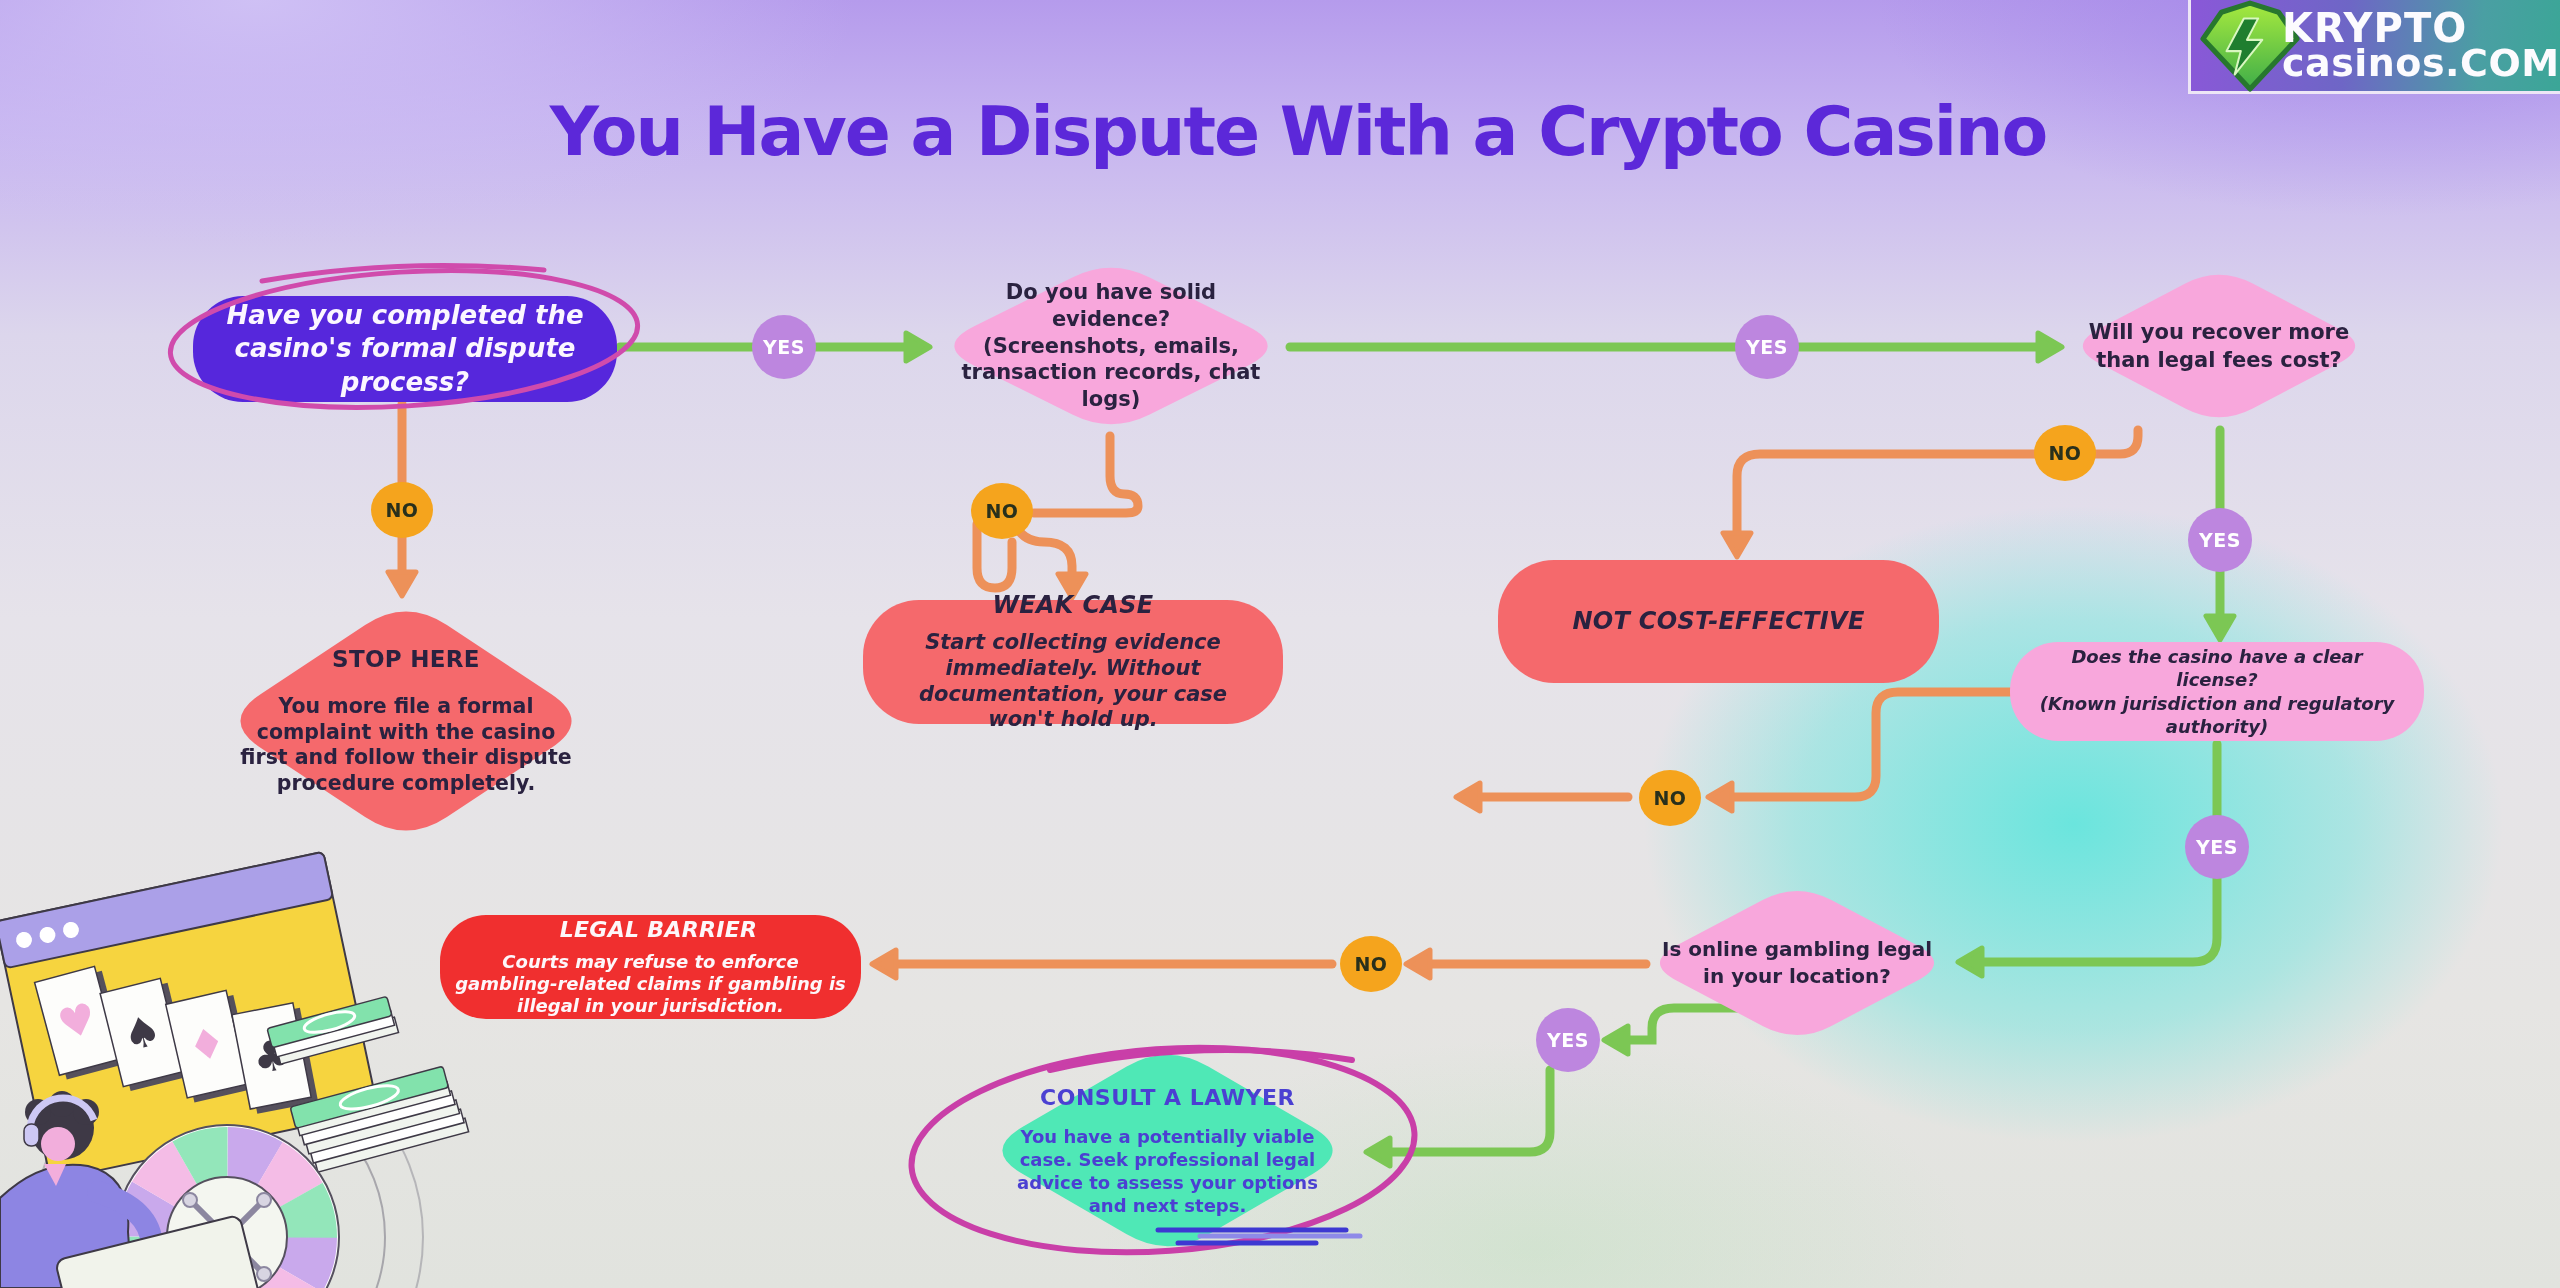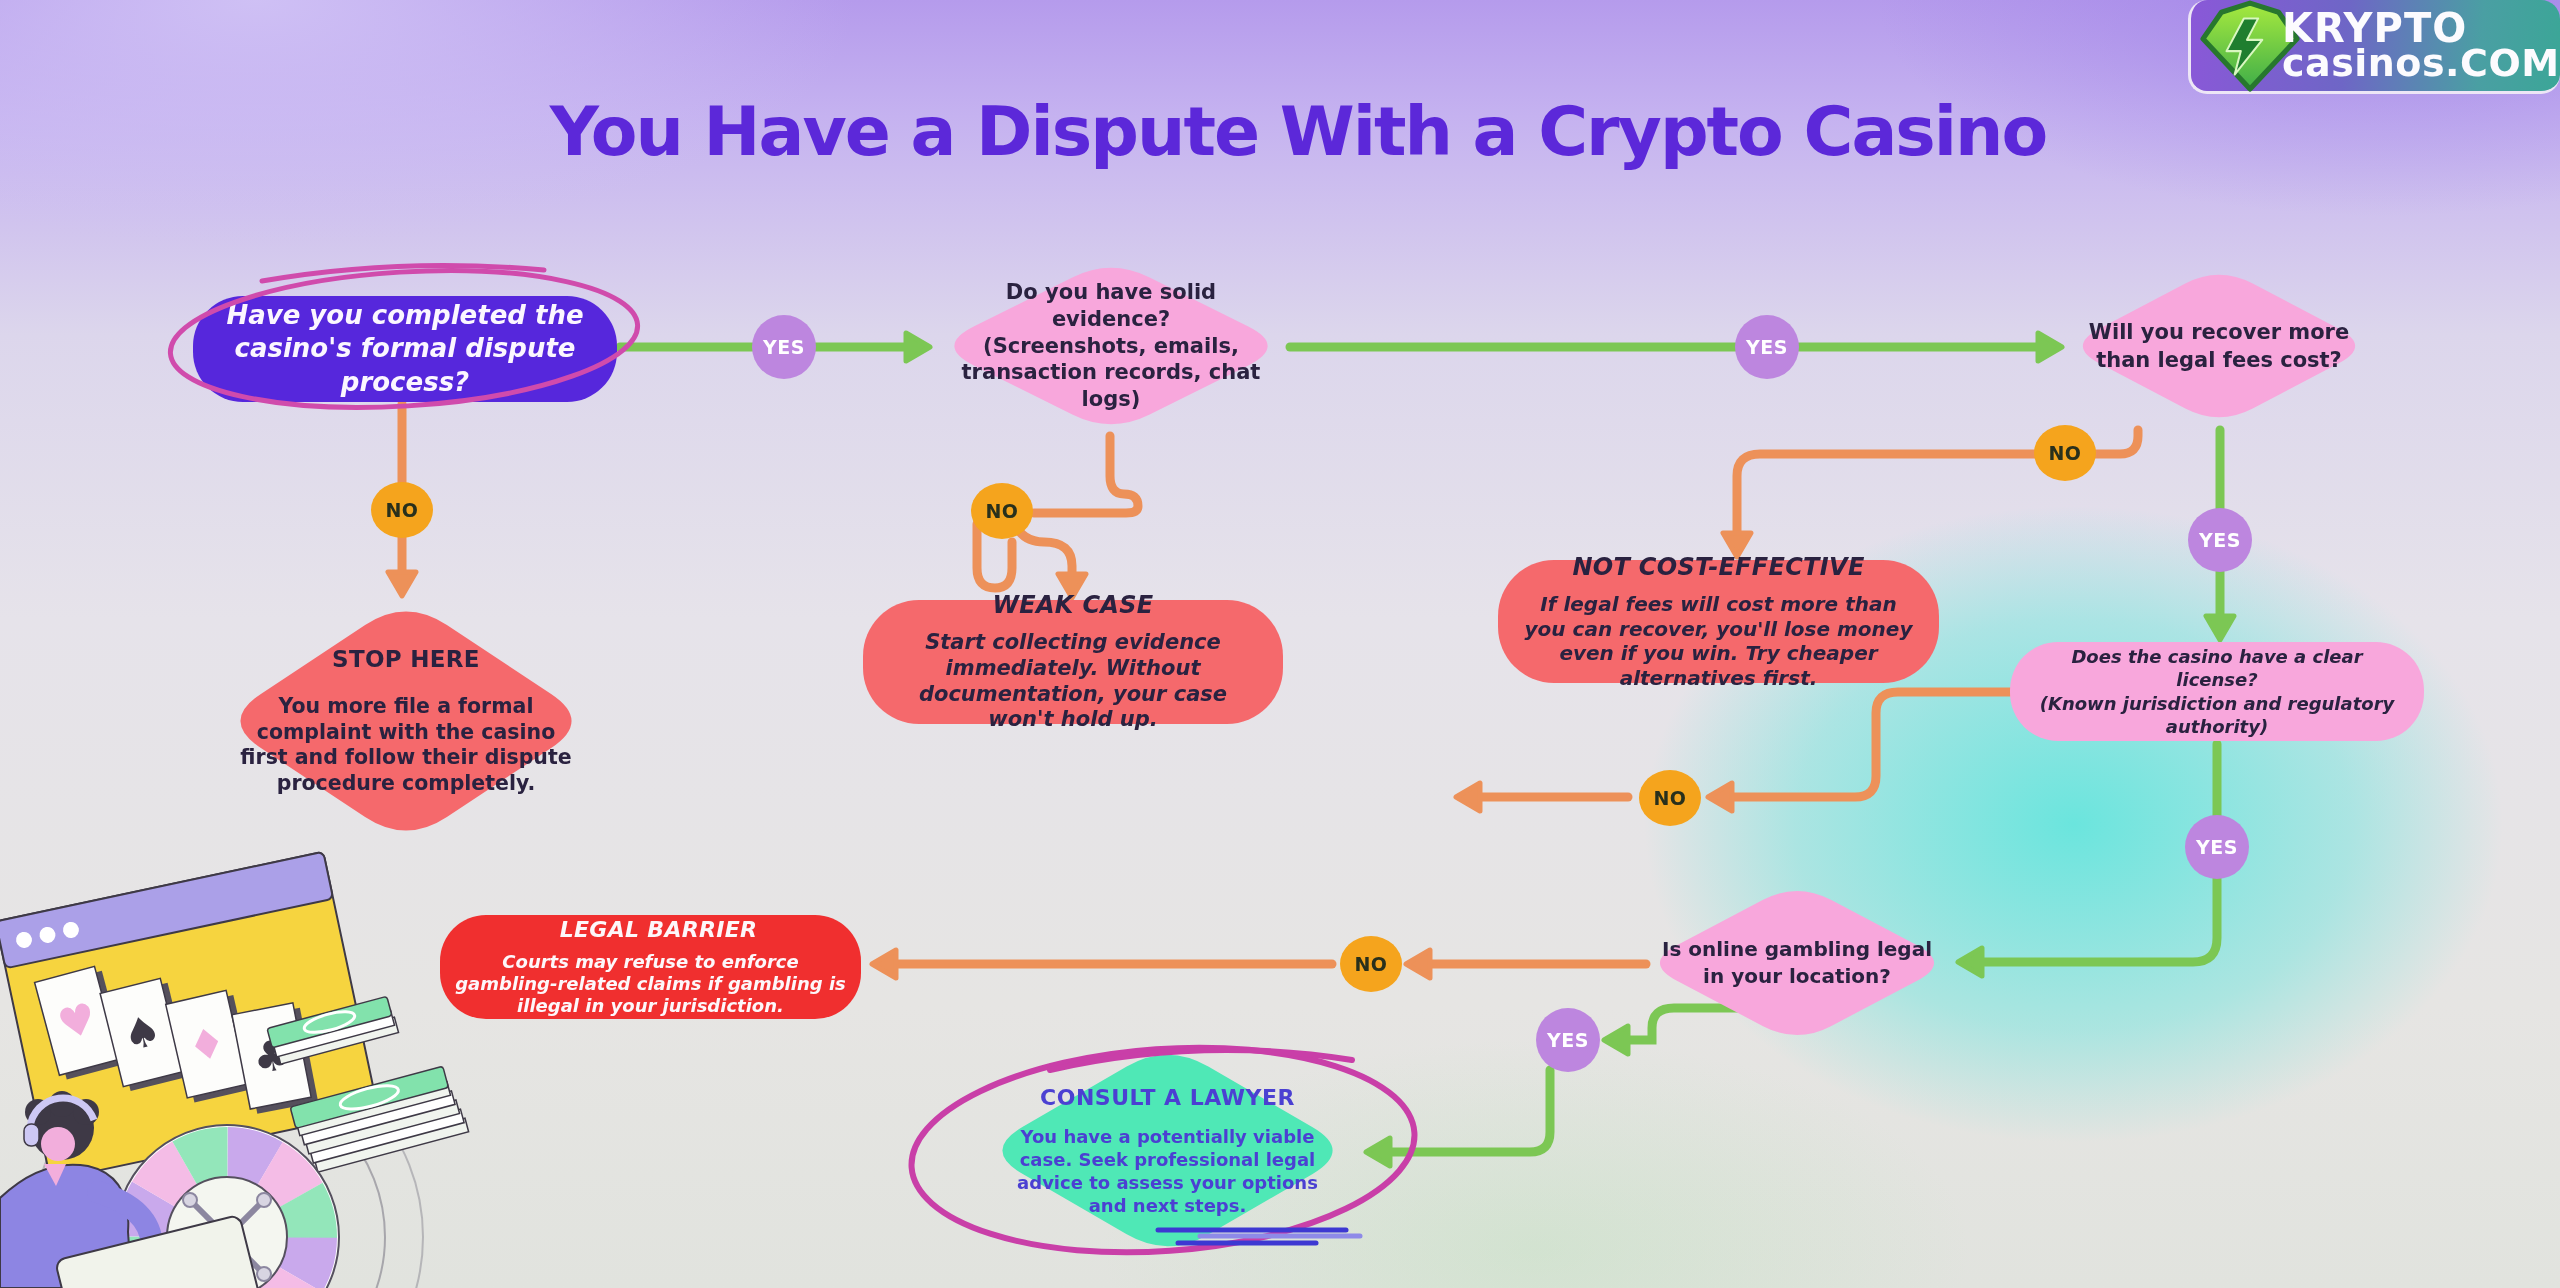--- a/index.html
+++ b/index.html
@@ -50,21 +50,21 @@
   .badge{position:absolute;z-index:3;transform:translate(-50%,-50%);border-radius:50%;
     display:flex;align-items:center;justify-content:center;font-weight:bold;font-size:19px;letter-spacing:.5px;}
   .badge.yes{width:64px;height:64px;background:#BD86DF;color:#FFFFFF;}
   .badge.no{width:62px;height:56px;background:#F5A41D;color:#29301C;}
   .scribbles{z-index:4;pointer-events:none;}
   #title{position:absolute;z-index:5;left:0;top:92px;width:2560px;text-align:center;
     color:#5C28D9;font-size:68px;font-weight:bold;letter-spacing:-2px;transform:translateX(18px);}
   #logo{position:absolute;z-index:5;right:0;top:0;width:372px;height:94px;box-sizing:border-box;
     background:linear-gradient(95deg,#8A58D8 0%,#6E66C6 42%,#4A9FA3 78%,#3BA697 100%);
     border-left:3px solid #EDE6F6;border-bottom:3px solid #EDE6F6;
-    display:flex;align-items:center;justify-content:flex-start;padding-left:7px;border-radius:19px;}
+    display:flex;align-items:center;justify-content:flex-start;padding-left:7px;}
   #logo .ltext{color:#FCFBFE;font-weight:bold;line-height:.92;margin-left:-20px;}
   #logo .l1{font-size:40px;letter-spacing:1px;}
   #logo .l2{font-size:38px;letter-spacing:.5px;}
 </style>
 </head>
 <body>
 
 <div id="canvas">
 
   <svg class="layer illus" width="2560" height="1288" viewBox="0 0 2560 1288">
@@ -224,21 +224,20 @@
     </div>
   </div>
 
   <div class="node rect" id="node-weak">
     <div class="ntitle">WEAK CASE</div>
     <div class="nbody">Start collecting evidence immediately. Without documentation, your case won't hold up.</div>
   </div>
 
   <div class="node rect" id="node-notcost">
     <div class="ntitle">NOT COST-EFFECTIVE</div>
-    <div class="nbody">If legal fees will cost more than you can recover, you'll lose money even if you win. Try cheaper alternatives first.</div>
   </div>
 
   <div class="node rect" id="node-license">
     <div class="ntext">Does the casino have a clear license?
 (Known jurisdiction and regulatory authority)</div>
   </div>
 
 
   <div class="node rect" id="node-legalbarrier">
     <div class="ntitle">LEGAL BARRIER</div>

